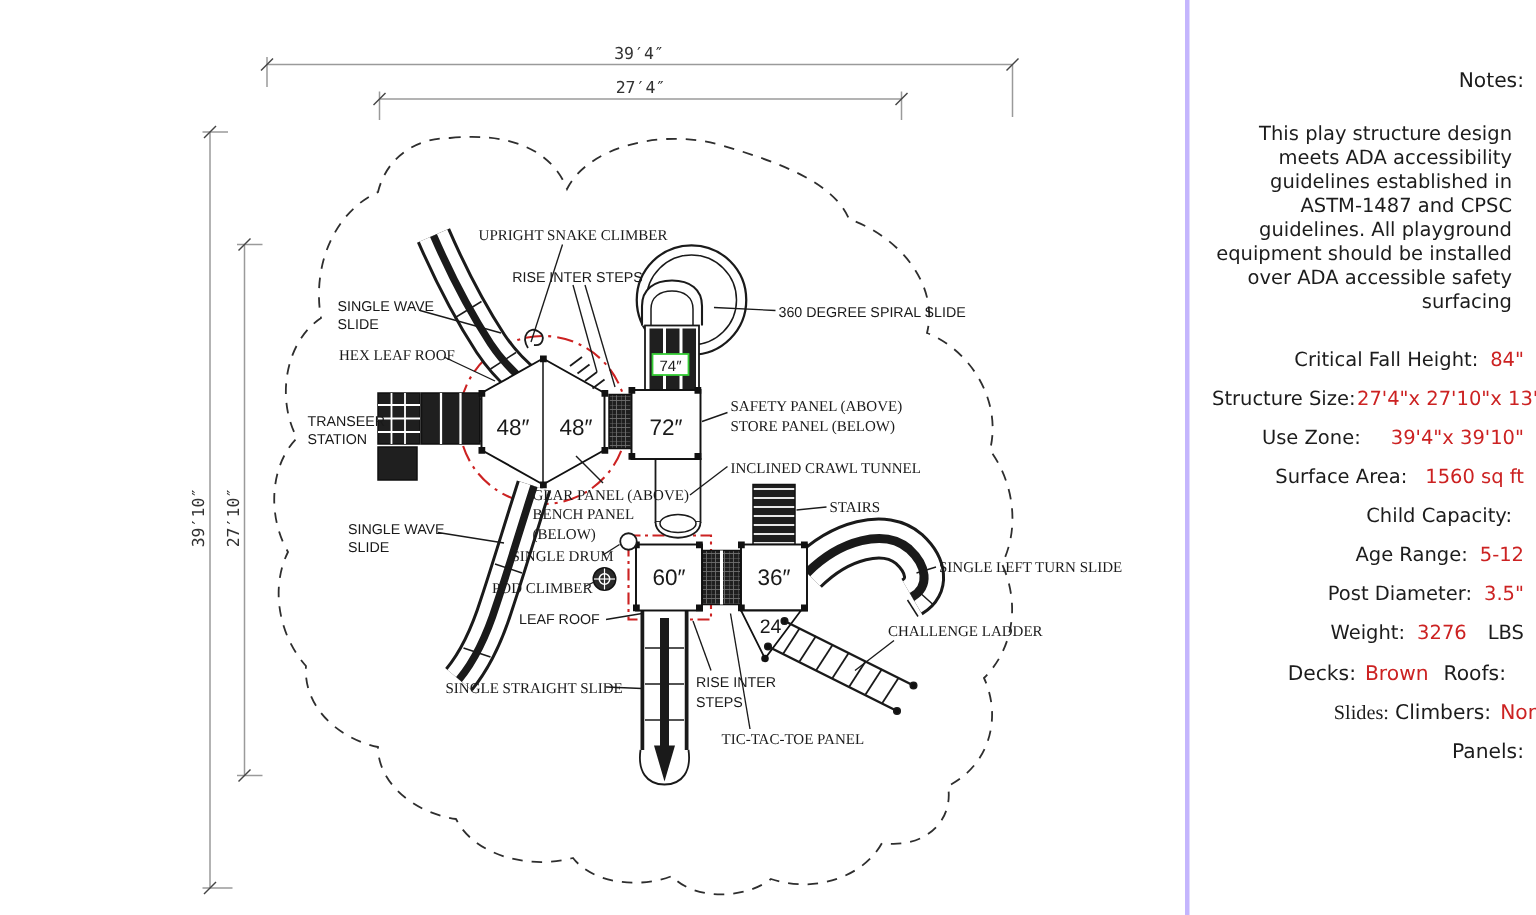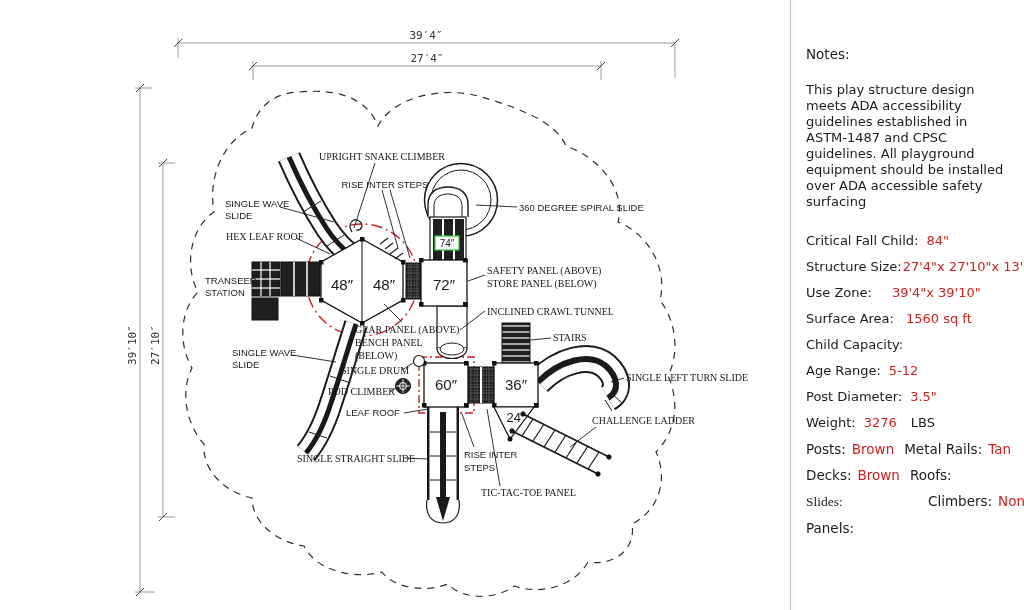--- a/index.html
+++ b/index.html
@@ -1,22 +1,22 @@
 <!DOCTYPE html>
 <html><head>
 <meta charset="utf-8">
 <style>
   html,body{margin:0;padding:0;background:#fff;}
   #stage{position:relative;width:1024px;height:610px;background:#fff;overflow:hidden;
          font-family:"DejaVu Sans","Liberation Sans",sans-serif;color:#1c1c1c;}
   #plan-svg{position:absolute;left:0;top:0;}
   
   #notes-panel{position:absolute;left:790px;top:0;width:234px;height:610px;
-               border-left:1px solid #c4b5fd;box-sizing:border-box;
-               padding:46px 8px 0 15px;font-size:13px;}
+               border-left:3px solid #c4b5fd;box-sizing:border-box;
+               padding:46px 8px 0 15px;font-size:13px;text-align:right;}
   .notes-heading{font-size:13.5px;margin:0 0 20px 0;}
   .notes-paragraph{width:200px;line-height:16px;margin:0 0 18px 0;}
   .spec-row{line-height:26px;white-space:nowrap;}
   .spec-row .v{color:#cc2222;margin-left:8px;}
   .spec-row.r2 .v{margin-left:1px;}
   .spec-row.r3 .v{margin-left:20px;}
   .spec-row.r4 .v{margin-left:12px;}
   .spec-row.r6 .v{}
   .spec-row .suffix{margin-left:14px;}
   .color-heading{font-size:15px;line-height:24px;margin-top:2px;}
@@ -289,21 +289,21 @@
   <text class="lbl-sans" x="464" y="458">RISE INTER</text>
   <text class="lbl-sans" x="464" y="471">STEPS</text>
   <text class="lbl-serif" x="481" y="496">TIC-TAC-TOE PANEL</text>
 </svg>
 
 <div id="notes-panel">
   <div class="notes-heading">Notes:</div>
   <div class="notes-paragraph">This play structure design meets ADA accessibility guidelines established in ASTM-1487 and CPSC guidelines. All playground equipment should be installed over ADA accessible safety surfacing</div>
 
   <div class="spec-row r1">
-    <span class="k">Critical Fall Child:</span><span class="v">84"</span>
+    <span class="k">Critical Fall Height:</span><span class="v">84"</span>
   </div>
   <div class="spec-row r2">
     <span class="k">Structure Size:</span><span class="v">27'4"x 27'10"x 13'2"</span>
   </div>
   <div class="spec-row r3">
     <span class="k">Use Zone:</span><span class="v">39'4"x 39'10"</span>
   </div>
   <div class="spec-row r4">
     <span class="k">Surface Area:</span><span class="v">1560 sq ft</span>
   </div>
@@ -313,23 +313,20 @@
   <div class="spec-row r6">
     <span class="k">Age Range:</span><span class="v">5-12</span>
   </div>
   <div class="spec-row r7">
     <span class="k">Post Diameter:</span><span class="v">3.5"</span>
   </div>
   <div class="spec-row r8">
     <span class="k">Weight:</span><span class="v">3276</span><span class="suffix">LBS</span>
   </div>
 
-  <div class="color-row r1">
-    <span class="k1">Posts:</span><span class="v">Brown</span><span class="k2">Metal Rails:</span><span class="v">Tan</span>
-  </div>
   <div class="color-row r2">
     <span class="k1">Decks:</span><span class="v">Brown</span><span class="k2">Roofs:</span><span class="v"></span>
   </div>
   <div class="color-row r3">
     <span class="k1">Slides:</span><span class="k2">Climbers:</span><span class="v">None</span>
   </div>
   <div class="color-row r4">
     <span class="k1">Panels:</span>
   </div>
 </div>

